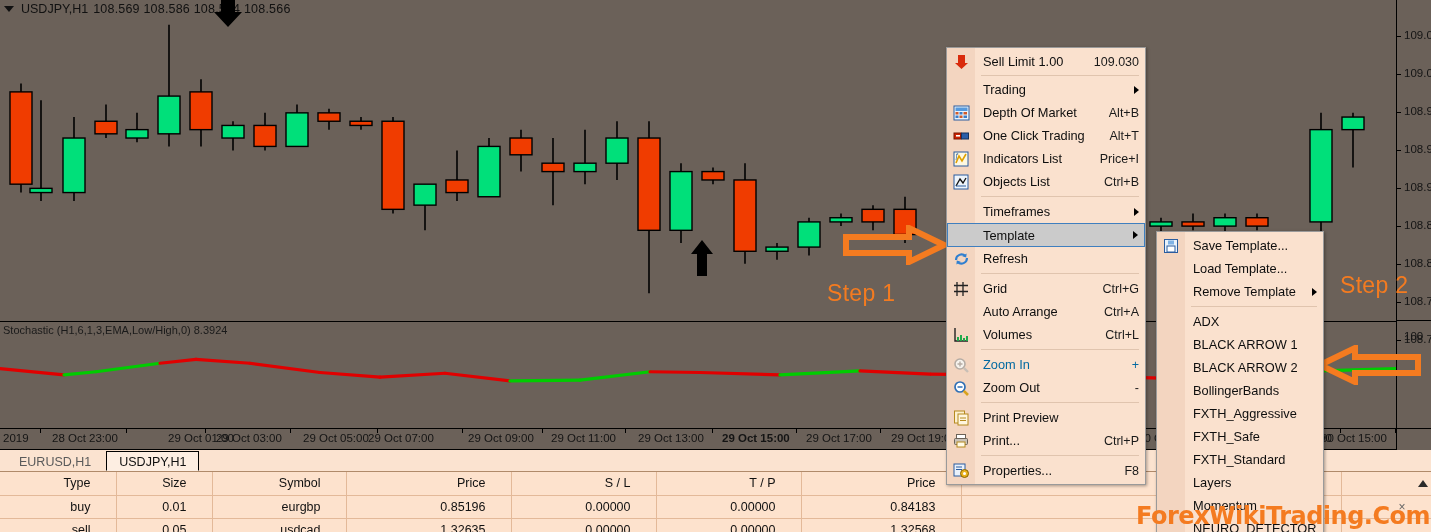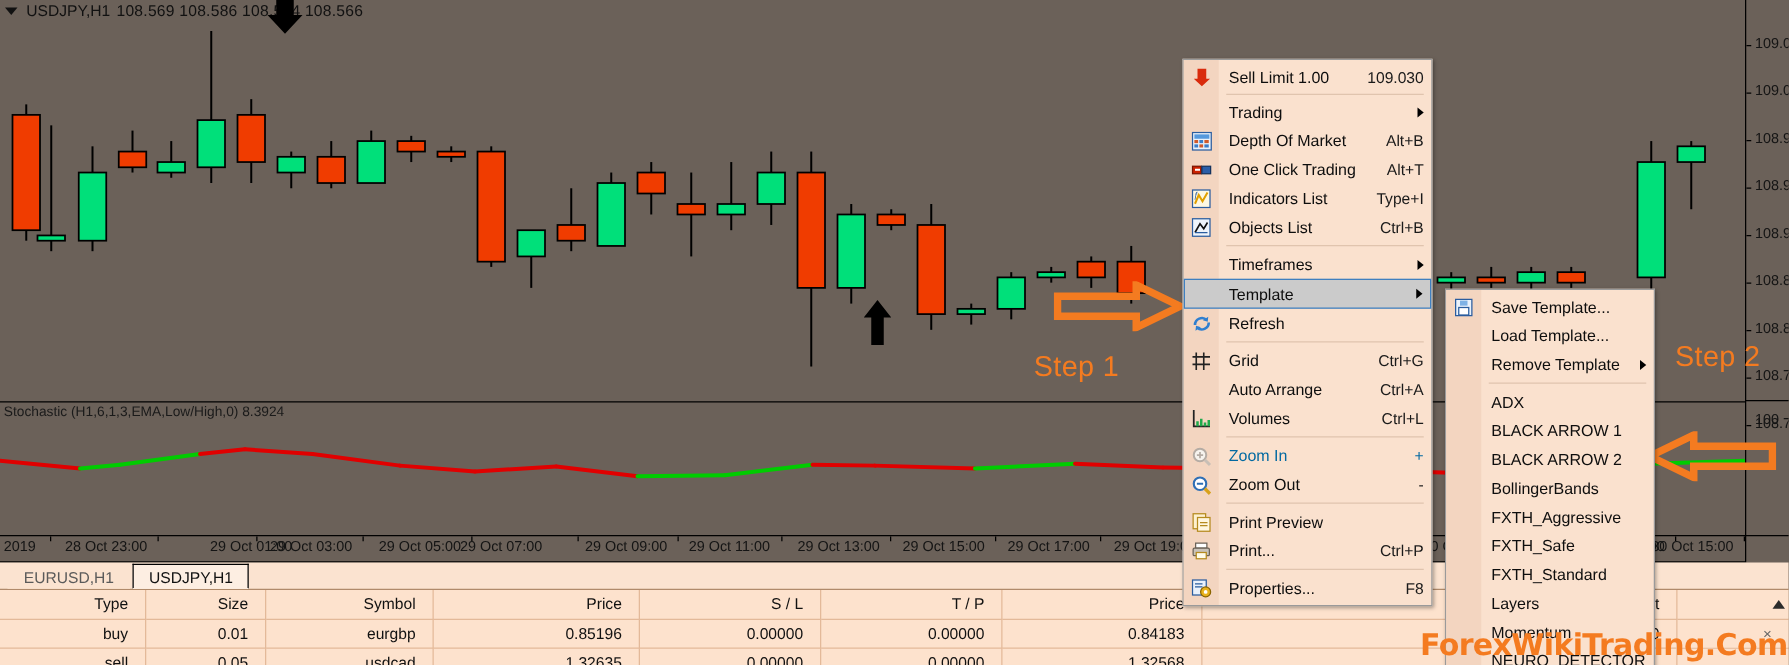--- a/index.html
+++ b/index.html
@@ -85,21 +85,21 @@
     font-weight:400;
   }
 
   .terminal {
     position:absolute; left:0; top:472px; width:1431px; height:60px;
     background:#fde2cd; overflow:hidden;
   }
   table.grid { border-collapse:collapse; width:1431px; table-layout:fixed; }
   table.grid th, table.grid td {
     border:1px solid #e3b999; border-top:none; border-left:none;
-    height:23px; padding:0 13px; font-size:12.5px; font-weight:normal;
+    height:23px; padding:0 25px; font-size:12.5px; font-weight:normal;
     color:#111; text-align:right; white-space:nowrap; overflow:hidden;
     background:#fde2cd;
   }
   table.grid th { background:#fde2cd; }
   td.close-cell { position:relative; }
   .close-x { color:#666; font-size:12px; margin-left:10px; }
 
   
   .ctx-menu {
     position:absolute; background:#fae1ce;
@@ -294,21 +294,21 @@
       <div class="tlabel" style="left: 303px;">29 Oct 05:00</div>
       <div class="tick" style="left: 377px;"></div>
       <div class="tlabel" style="left: 368px;">29 Oct 07:00</div>
       <div class="tick" style="left: 462px;"></div>
       <div class="tlabel" style="left: 468px;">29 Oct 09:00</div>
       <div class="tick" style="left: 542px;"></div>
       <div class="tlabel" style="left: 551px;">29 Oct 11:00</div>
       <div class="tick" style="left: 625px;"></div>
       <div class="tlabel" style="left: 638px;">29 Oct 13:00</div>
       <div class="tick" style="left: 712px;"></div>
-      <div class="tlabel" style="left: 722px;">29 Oct 15:00</div>
+      <div class="tlabel" style="left: 722px; font-weight: bold;">29 Oct 15:00</div>
       <div class="tick" style="left: 796px;"></div>
       <div class="tlabel" style="left: 806px;">29 Oct 17:00</div>
       <div class="tick" style="left: 880px;"></div>
       <div class="tlabel" style="left: 891px;">29 Oct 19:00</div>
       <div class="tick" style="left: 965px;"></div>
       <div class="tlabel" style="left: 974px;">29 Oct 21:00</div>
       <div class="tick" style="left: 1048px;"></div>
       <div class="tlabel" style="left: 1056px;">29 Oct 23:00</div>
       <div class="tick" style="left: 1130px;"></div>
       <div class="tlabel" style="left: 1138px;">30 Oct 01:00</div>
@@ -405,21 +405,21 @@
         </div>
         <div class="ctx-item">
           <span class="ctx-icon">
             <svg width="17" height="16" viewBox="0 0 17 16">
               <rect x="1" y="1" width="14" height="14" fill="#fdf8e2" stroke="#2a5d9f"></rect>
                 <path d="M3 12 L6 5 L9 10 L13 3" fill="none" stroke="#e0a000" stroke-width="1.6"></path>
                 <text x="2" y="7" font-size="7" fill="#2a5d9f">ƒ</text>
             </svg>
           </span>
           <span class="lbl">Indicators List</span>
-          <span class="acc">Type+I</span>
+          <span class="acc">Price+I</span>
         </div>
         <div class="ctx-item">
           <span class="ctx-icon">
             <svg width="17" height="16" viewBox="0 0 17 16">
               <rect x="1" y="1" width="14" height="14" fill="#eef4fb" stroke="#2a5d9f"></rect>
                 <path d="M3 12 L7 5 L10 9 L13 4" fill="none" stroke="#111" stroke-width="1.3"></path>
                 <path d="M3 12 L13 12" stroke="#2a5d9f"></path>
             </svg>
           </span>
           <span class="lbl">Objects List</span>

